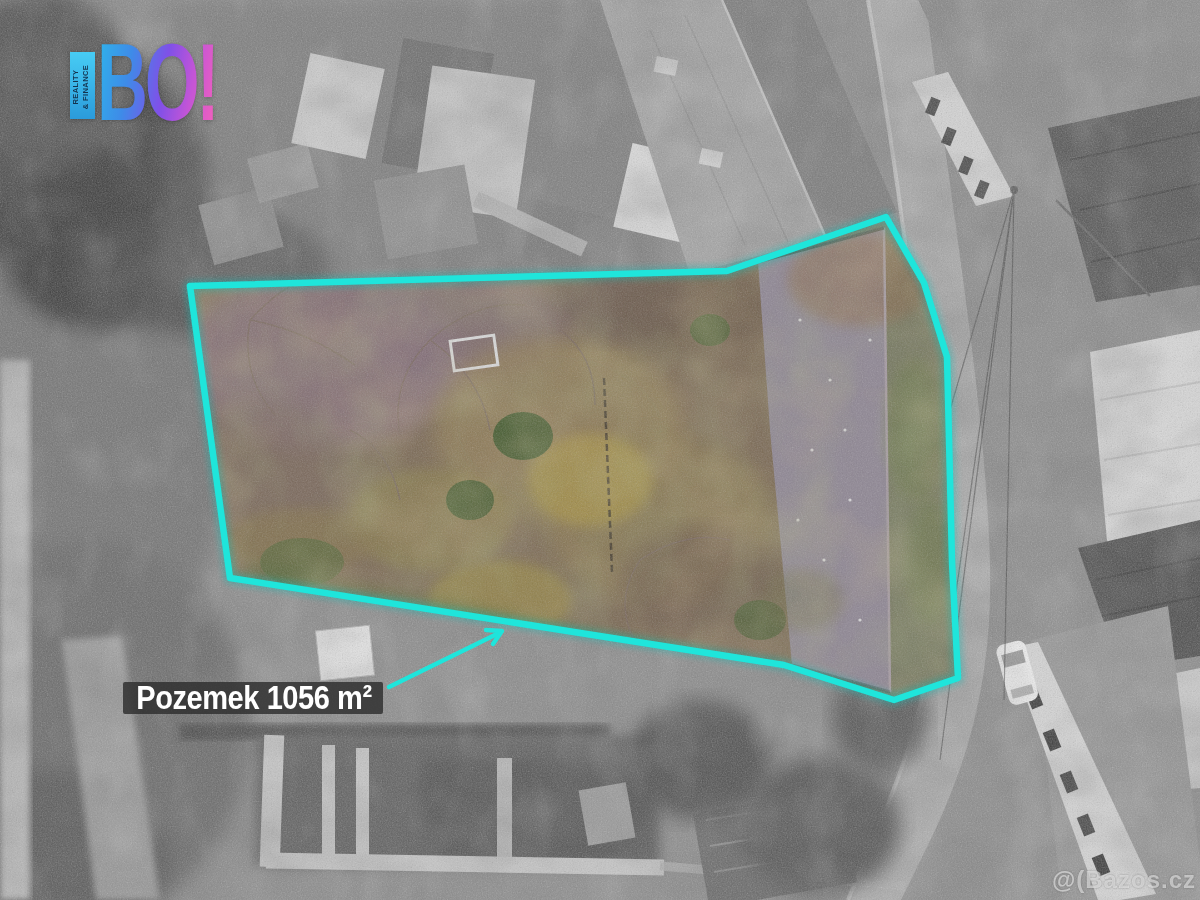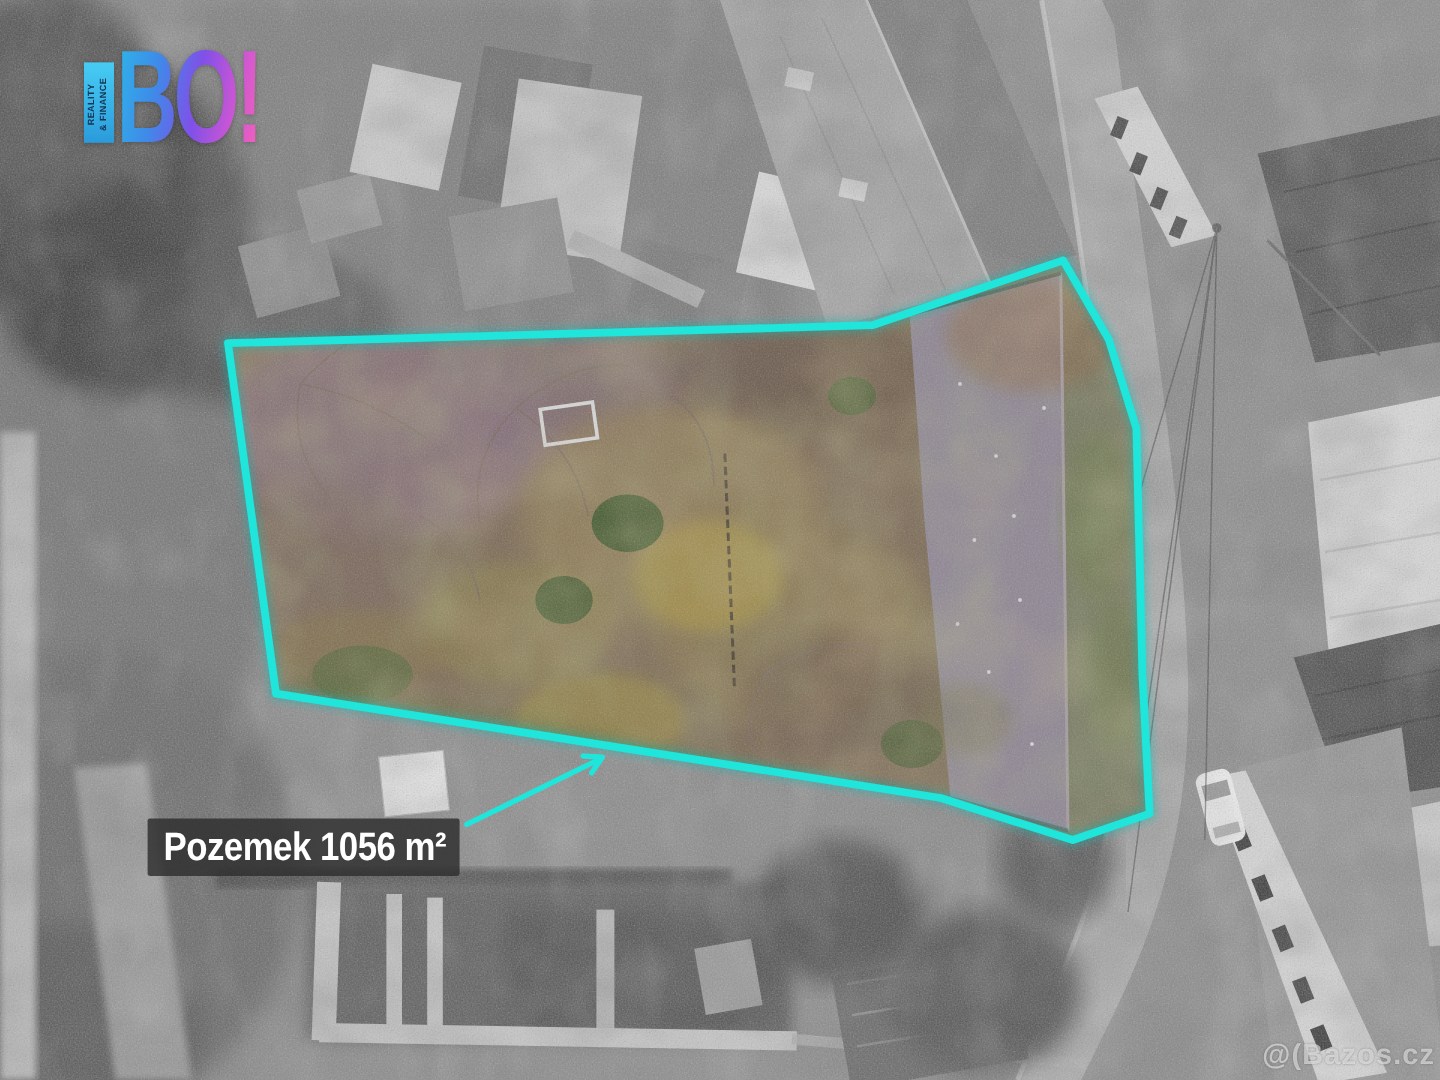--- a/index.html
+++ b/index.html
@@ -14,21 +14,21 @@
             background:linear-gradient(180deg,#47CCF4 0%,#2B9BDB 100%);}
   .logo-bar-text{position:absolute;left:1px;bottom:-1px;transform-origin:0 100%;
             transform:rotate(-90deg) translateY(100%);width:67px;text-align:center;
             font-size:7.5px;font-weight:bold;color:#14334E;letter-spacing:.4px;line-height:1.3;}
   .logo-word{font-size:86px;font-weight:bold;letter-spacing:-4px;line-height:.95;
             transform:scale(.82,1.28);transform-origin:left top;margin-left:2px;margin-top:-14px;
             background:linear-gradient(105deg,#2FB3EA 2%,#3E8BE8 28%,#8050E8 55%,#C455D6 76%,#F060BE 96%);
             -webkit-background-clip:text;background-clip:text;color:transparent;}
 
   
-  .area-label{position:absolute;left:123px;top:682px;width:260px;height:48px;
+  .area-label{position:absolute;left:123px;top:682px;width:260px;height:32px;
             background:rgba(45,45,45,.82);border-radius:2px;display:flex;align-items:center;}
   .area-label span{font-size:33px;font-weight:bold;color:#fff;letter-spacing:-.5px;
             transform:scaleX(.88);transform-origin:left center;padding-left:15px;white-space:nowrap;}
 
   
   .watermark{position:absolute;right:4px;bottom:6px;font-size:24px;font-weight:bold;
             color:rgba(255,255,255,.55);letter-spacing:1px;
             text-shadow:0 0 2px rgba(70,70,70,.5);}
 </style>
 </head>

